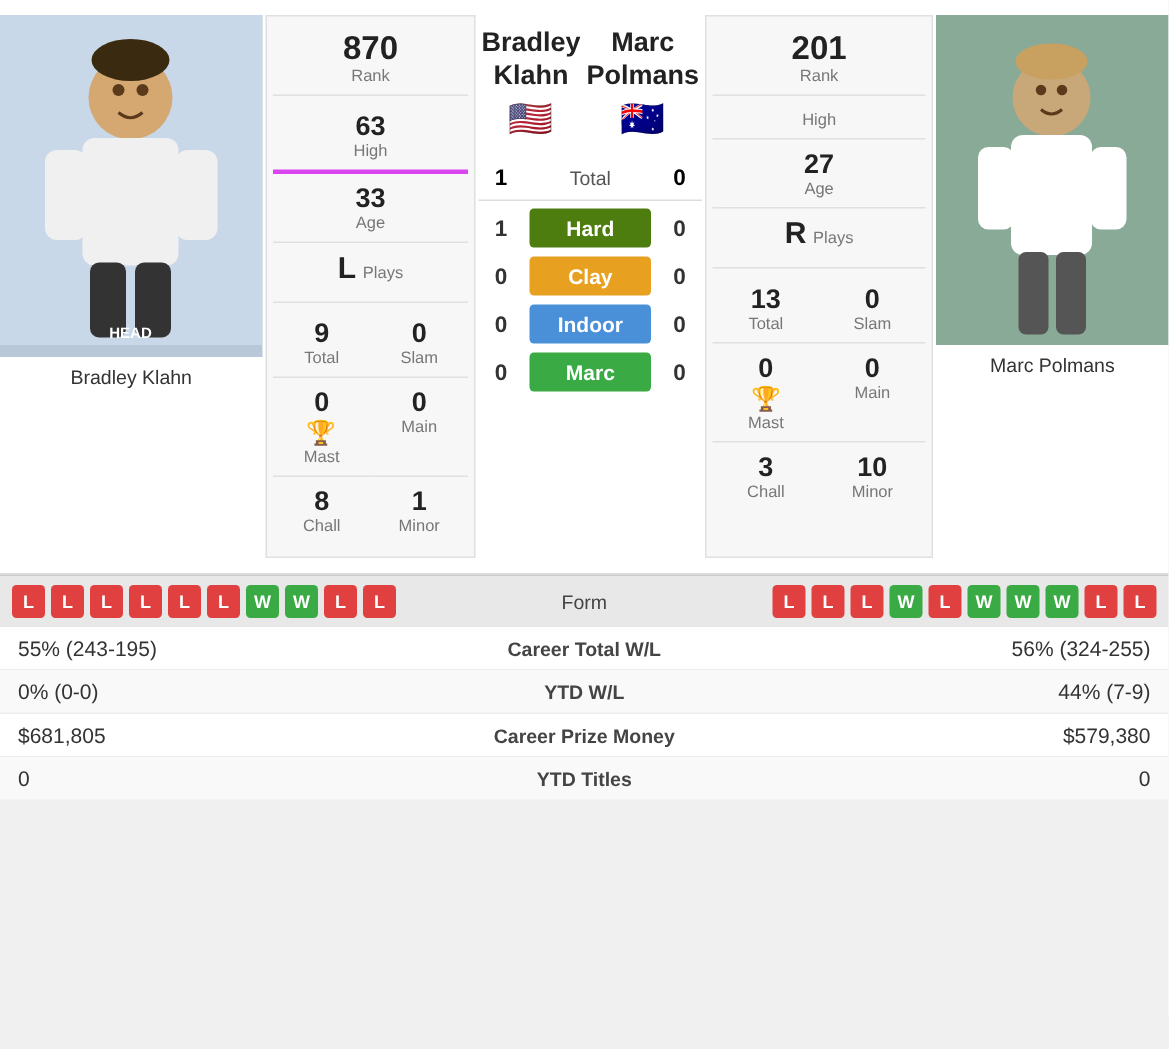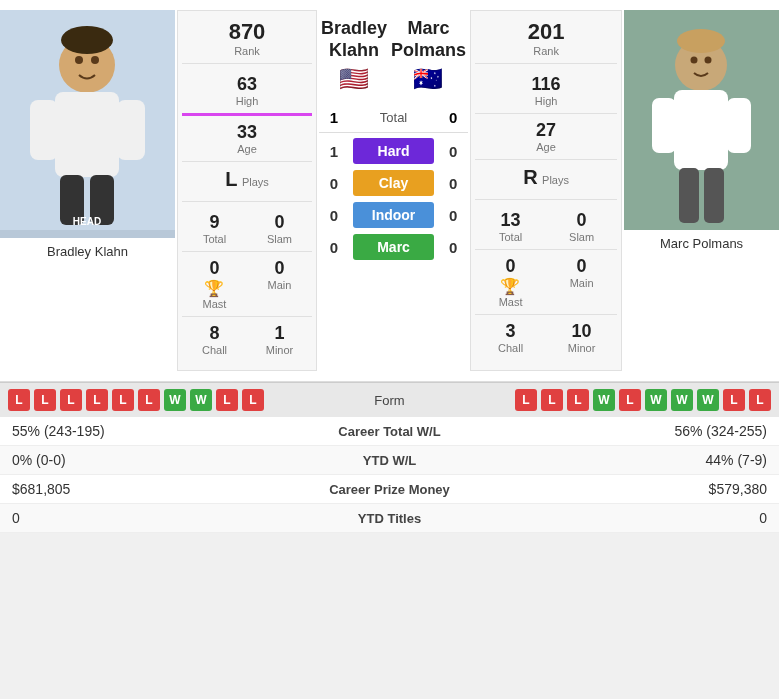--- a/index.html
+++ b/index.html
@@ -130,21 +130,21 @@
     .surface-btn {
       flex: 1;
       text-align: center;
       padding: 5px 0;
       font-size: 14px;
       font-weight: bold;
       color: #fff;
       border-radius: 3px;
       margin: 3px 4px;
     }
-    .surface-hard { background: #6d28d9; }
+    .surface-hard { background: #4d7c0f; }
     .surface-clay { background: #e8a020; }
     .surface-indoor { background: #4a90d9; }
     .surface-grass { background: #3aaa44; }
 
     
     .total-row {
       display: flex;
       align-items: center;
       width: 100%;
       padding: 4px 0 6px 0;
@@ -435,21 +435,20 @@
       </div>
     </div>
 
     <div class="player-stats-right">
       <div class="stats-panel-top">
         <div class="stats-panel-rank">201</div>
         <div class="stats-panel-rank-label">Rank</div>
       </div>
       <div class="stat-grid">
         <div class="stat-cell" style="grid-column:span 2;">
-          <span class="stat-value">116</span>
           <span class="stat-label">High</span>
         </div>
         <div class="stat-cell" style="grid-column:span 2; border-top:1px solid #e0e0e0;">
           <span class="stat-value">27</span>
           <span class="stat-label">Age</span>
         </div>
         <div class="stat-cell" style="grid-column:span 2; border-top:1px solid #e0e0e0;">
           <span class="plays-letter">R</span>
           <span class="plays-label">Plays</span>
         </div>

